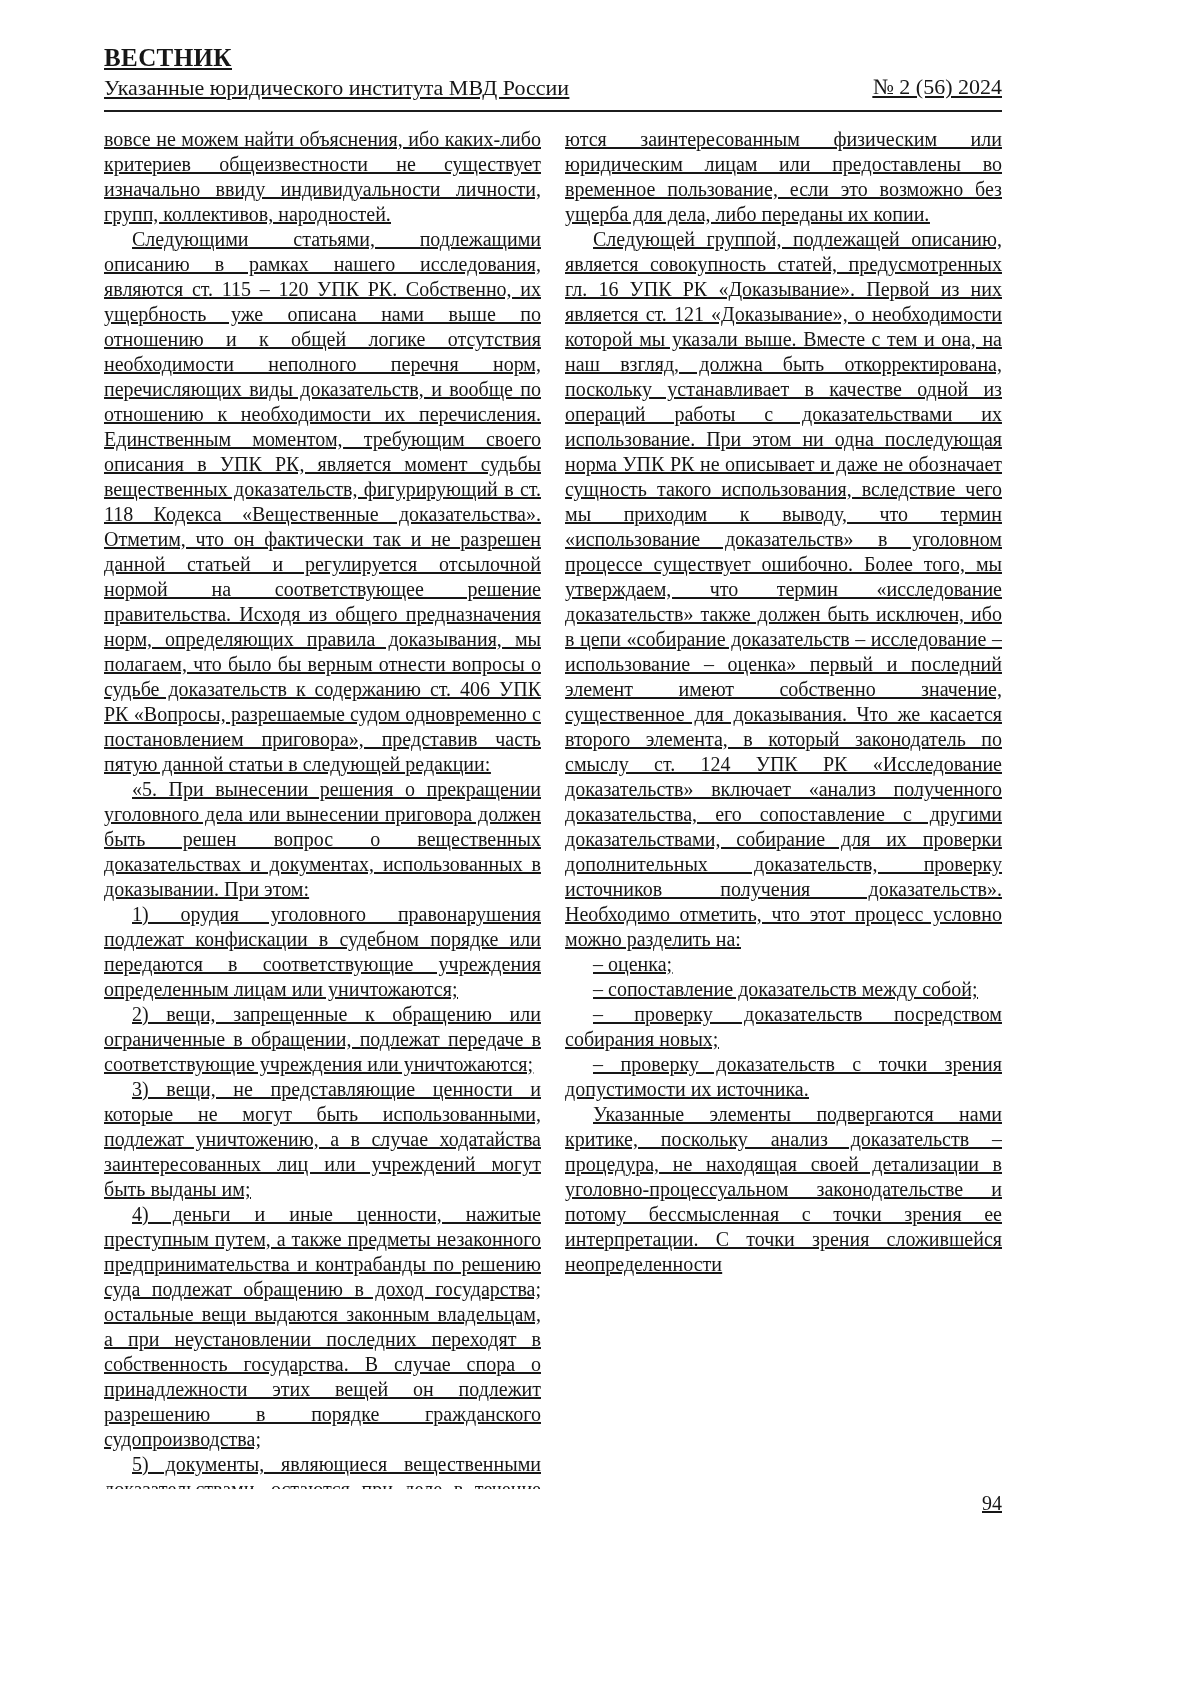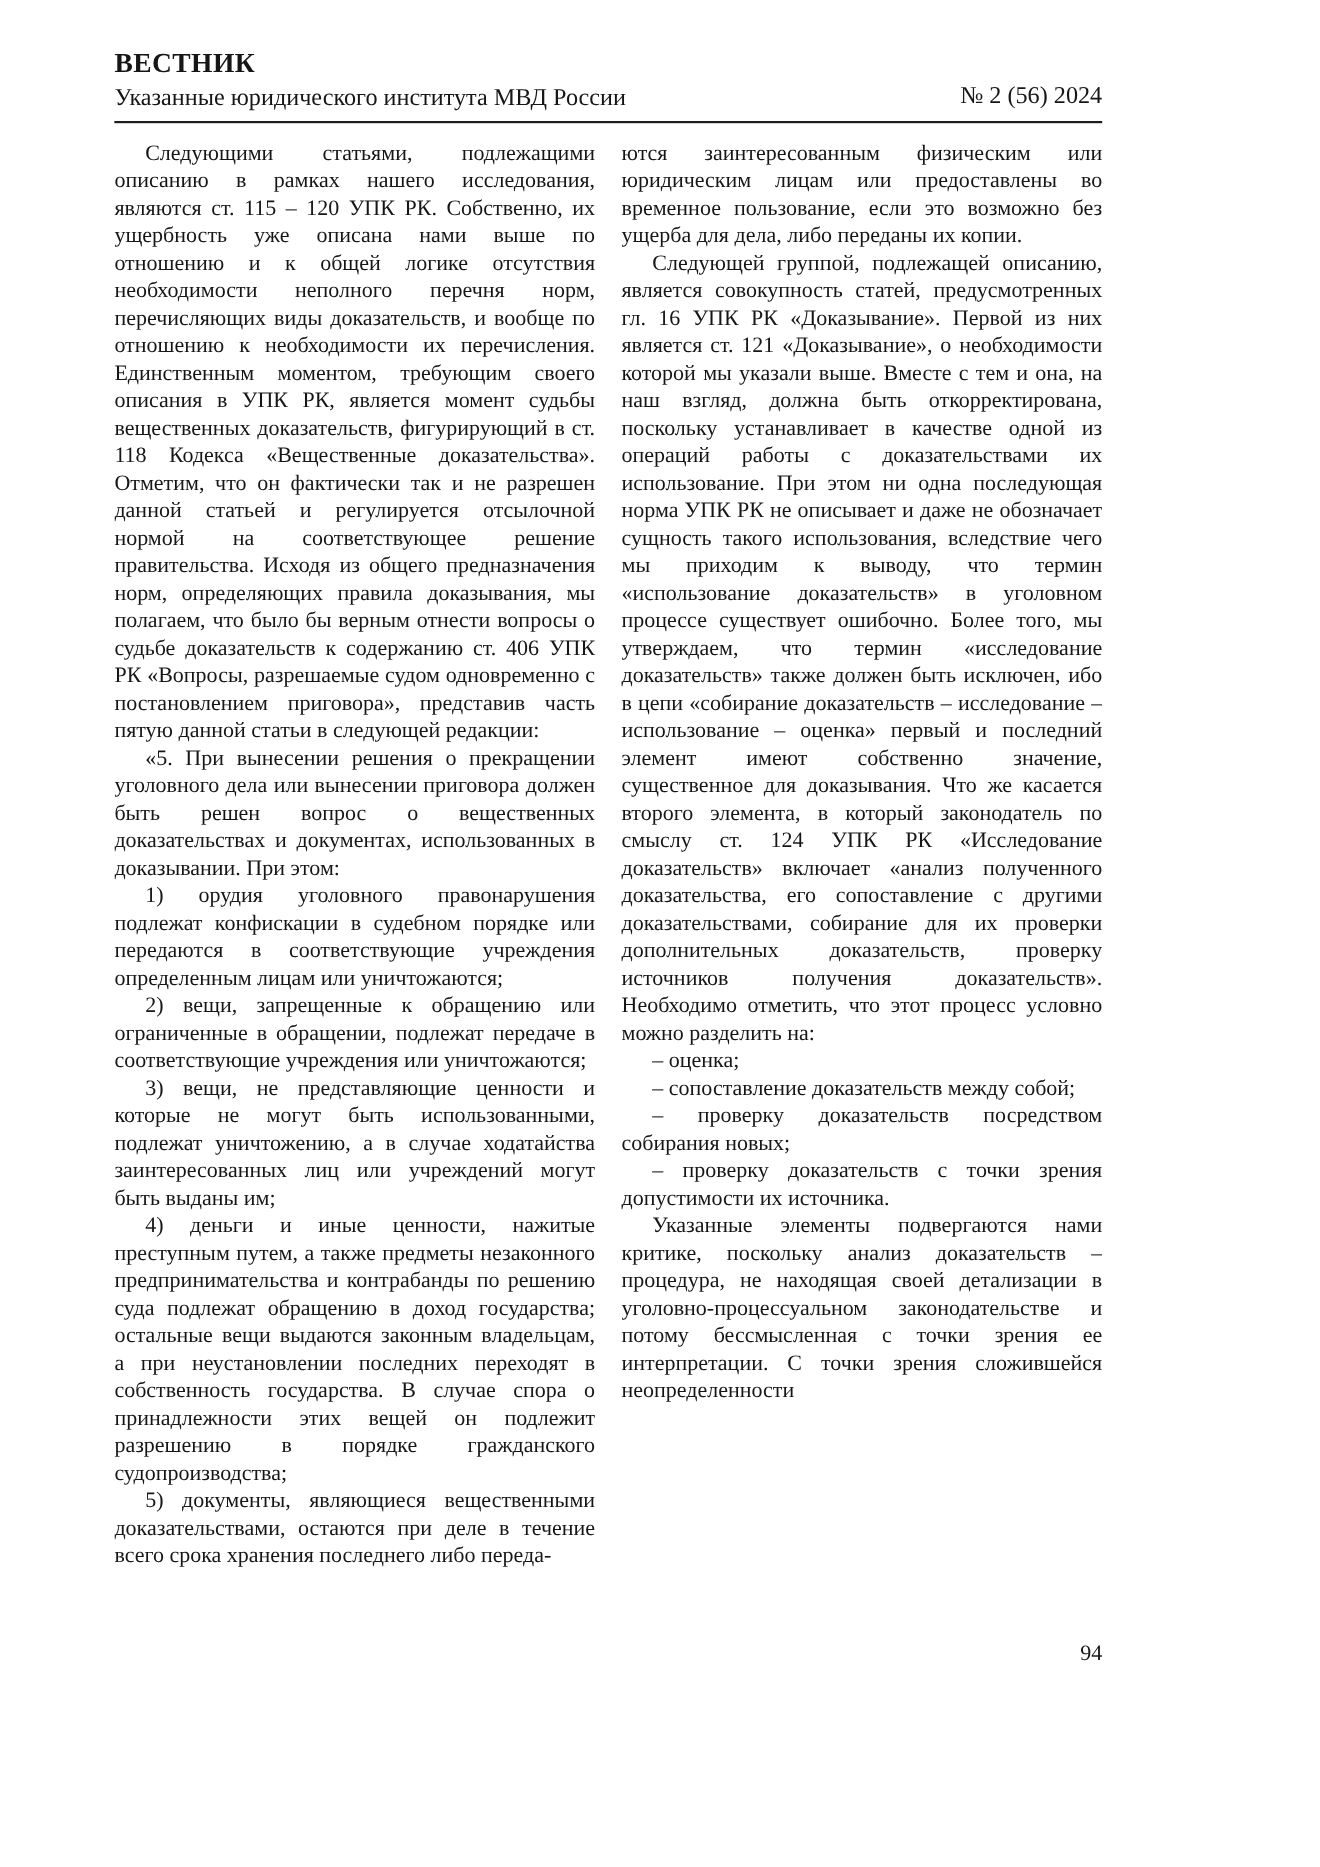--- a/index.html
+++ b/index.html
@@ -1,15 +1,15 @@
 <!DOCTYPE html>
 <html lang="ru"><head>
 <meta charset="utf-8">
 <style>
-  * { margin:0; padding:0; box-sizing:border-box; }
+  * { margin:0; padding:0; box-sizing:border-box;text-decoration:underline; }
   html, body { background:#ffffff; }
   .page {
     position:relative;
     width:1200px;
     height:1697px;
     margin:0 auto;
     background:#ffffff;
     color:#161616;
     font-family:"Liberation Serif","DejaVu Serif",serif;
     padding:44px 198px 0 104px;
@@ -76,20 +76,21 @@
         <div class="journal-name">ВЕСТНИК</div>
         <div class="journal-subtitle">Указанные юридического института МВД России</div>
       </div>
       <div class="issue">№ 2 (56) 2024</div>
     </div>
     <hr class="header-rule">
   </header>
 
   <main class="columns">
     <div class="col" id="col-left">
+        <p class="para">вовсе не можем найти объяснения, ибо каких-либо критериев общеизвестности не существует изначально ввиду индивидуальности личности, групп, коллективов, народностей.</p>
         <p class="para indent">Следующими статьями, подлежащими описанию в рамках нашего исследования, являются ст. 115 – 120 УПК РК. Собственно, их ущербность уже описана нами выше по отношению и к общей логике отсутствия необходимости неполного перечня норм, перечисляющих виды доказательств, и вообще по отношению к необходимости их перечисления. Единственным моментом, требующим своего описания в УПК РК, является момент судьбы вещественных доказательств, фигурирующий в ст. 118 Кодекса «Вещественные доказательства». Отметим, что он фактически так и не разрешен данной статьей и регулируется отсылочной нормой на соответствующее решение правительства. Исходя из общего предназначения норм, определяющих правила доказывания, мы полагаем, что было бы верным отнести вопросы о судьбе доказательств к содержанию ст. 406 УПК РК «Вопросы, разрешаемые судом одновременно с постановлением приговора», представив часть пятую данной статьи в следующей редакции:</p>
         <p class="para indent">«5. При вынесении решения о прекращении уголовного дела или вынесении приговора должен быть решен вопрос о вещественных доказательствах и документах, использованных в доказывании. При этом:</p>
         <p class="para indent">1) орудия уголовного правонарушения подлежат конфискации в судебном порядке или передаются в соответствующие учреждения определенным лицам или уничтожаются;</p>
         <p class="para indent">2) вещи, запрещенные к обращению или ограниченные в обращении, подлежат передаче в соответствующие учреждения или уничтожаются;</p>
         <p class="para indent">3) вещи, не представляющие ценности и которые не могут быть использованными, подлежат уничтожению, а в случае ходатайства заинтересованных лиц или учреждений могут быть выданы им;</p>
         <p class="para indent">4) деньги и иные ценности, нажитые преступным путем, а также предметы незаконного предпринимательства и контрабанды по решению суда подлежат обращению в доход государства; остальные вещи выдаются законным владельцам, а при неустановлении последних переходят в собственность государства. В случае спора о принадлежности этих вещей он подлежит разрешению в порядке гражданского судопроизводства;</p>
         <p class="para indent">5) документы, являющиеся вещественными доказательствами, остаются при деле в течение всего срока хранения последнего либо переда-</p>
       </div>
     <div class="col" id="col-right">
         <p class="para">ются заинтересованным физическим или юридическим лицам или предоставлены во временное пользование, если это возможно без ущерба для дела, либо переданы их копии.</p>

